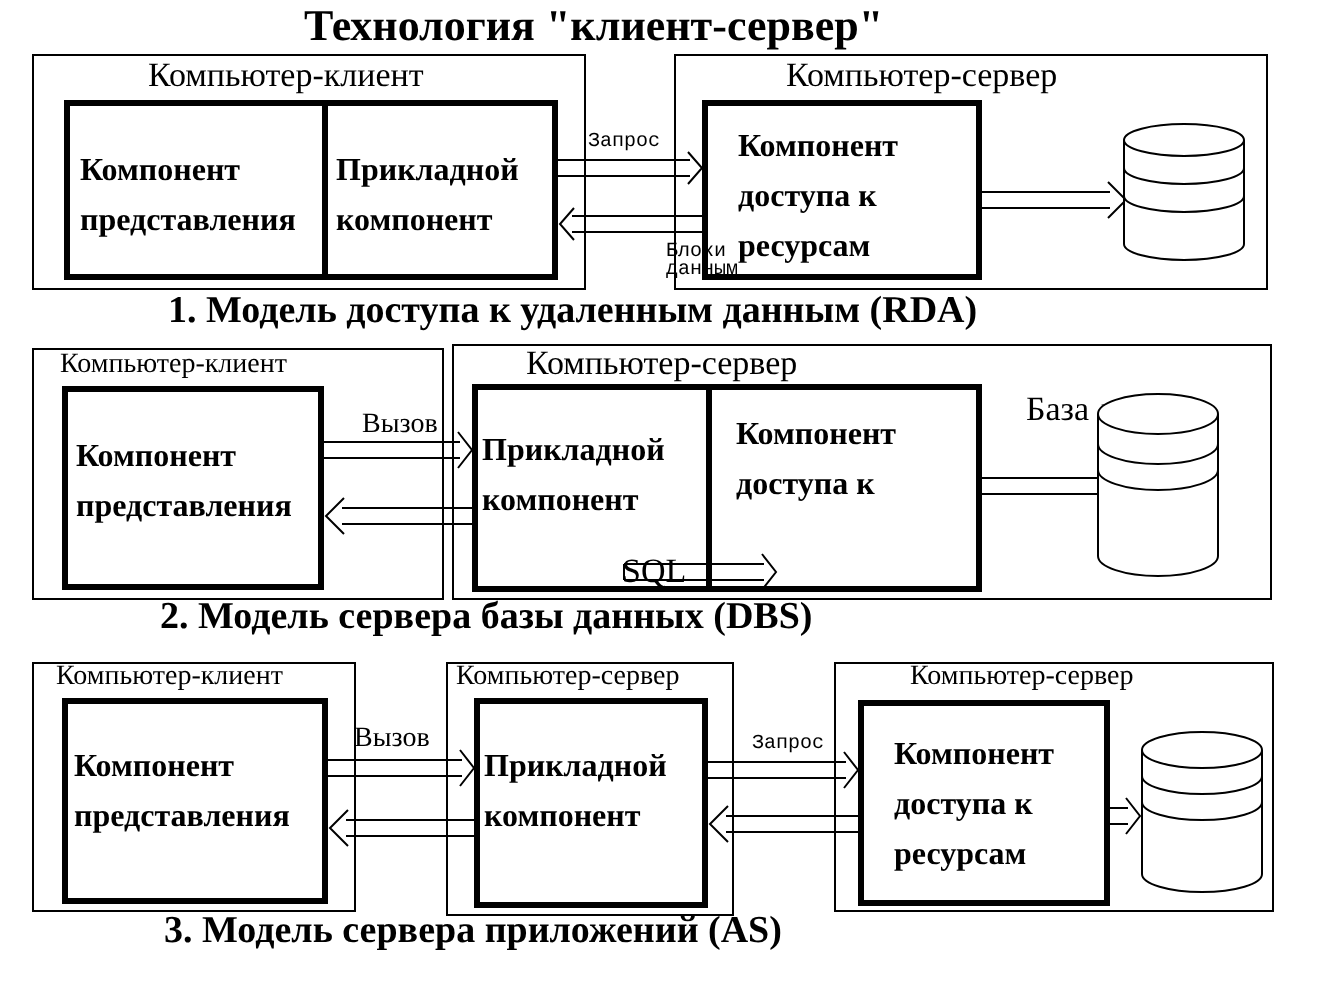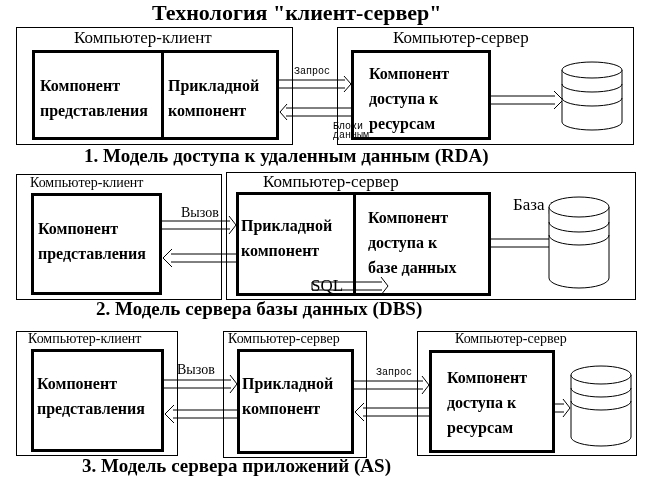--- a/index.html
+++ b/index.html
@@ -90,21 +90,20 @@
   <div class="thick" style="left:236px; top:192px; width:120px; height:104px;">
     <div class="comp" style="position:absolute; left:2px; top:18px;">
       <div>Прикладной</div>
       <div>компонент</div>
     </div>
   </div>
   <div class="thick" style="left:353px; top:192px; width:138px; height:104px;">
     <div class="comp" style="position:absolute; left:12px; top:10px;">
       <div>Компонент</div>
       <div>доступа  к</div>
-      <div>базе данных</div>
     </div>
   </div>
 
   <div class="abs label-md" style="left:181px; top:205px;">Вызов</div>
   <svg class="arrow" style="left:162px; top:221px;" width="74" height="14">
     <path d="M0 0 H68 M0 8 H68 M67 -5 L74 4 L67 13" fill="none" stroke="#000"></path>
   </svg>
   <svg class="arrow" style="left:162px; top:254px;" width="74" height="14">
     <path d="M74 0 H9 M74 8 H9 M10 -5 L1 4 L10 13" fill="none" stroke="#000"></path>
   </svg>
@@ -116,21 +115,21 @@
 
   <svg class="arrow" style="left:491px; top:239px;" width="72" height="14">
     <path d="M0 0 H63 M0 8 H63 M62 -5 L71 4 L62 13" fill="none" stroke="#000"></path>
   </svg>
   <svg class="db" style="left:549px; top:195px;" width="60" height="96">
     <path d="M0 12 V83 A30 10 0 0 0 60 83 V12" fill="#fff" stroke="#000"></path>
     <ellipse cx="30" cy="12" rx="30" ry="10" fill="#fff" stroke="#000"></ellipse>
     <path d="M0 27 A30 10 0 0 0 60 27 M0 40 A30 10 0 0 0 60 40" fill="none" stroke="#000"></path>
   </svg>
 
-  <div class="abs caption" style="left:96px; top:298px;text-align:center;">2. Модель сервера базы данных (DBS)</div>
+  <div class="abs caption" style="left:80px; top:298px;text-align:center;">2. Модель сервера базы данных (DBS)</div>
 </div>
 
 <div>
   <div class="box" style="left:16px; top:331px; width:162px; height:125px;"></div>
   <div class="abs label-md" style="left:28px; top:331px;">Компьютер-клиент</div>
 
   <div class="thick" style="left:31px; top:349px; width:133px; height:103px;">
     <div class="comp" style="position:absolute; left:3px; top:19px;">
       <div>Компонент</div>
       <div>представления</div>

